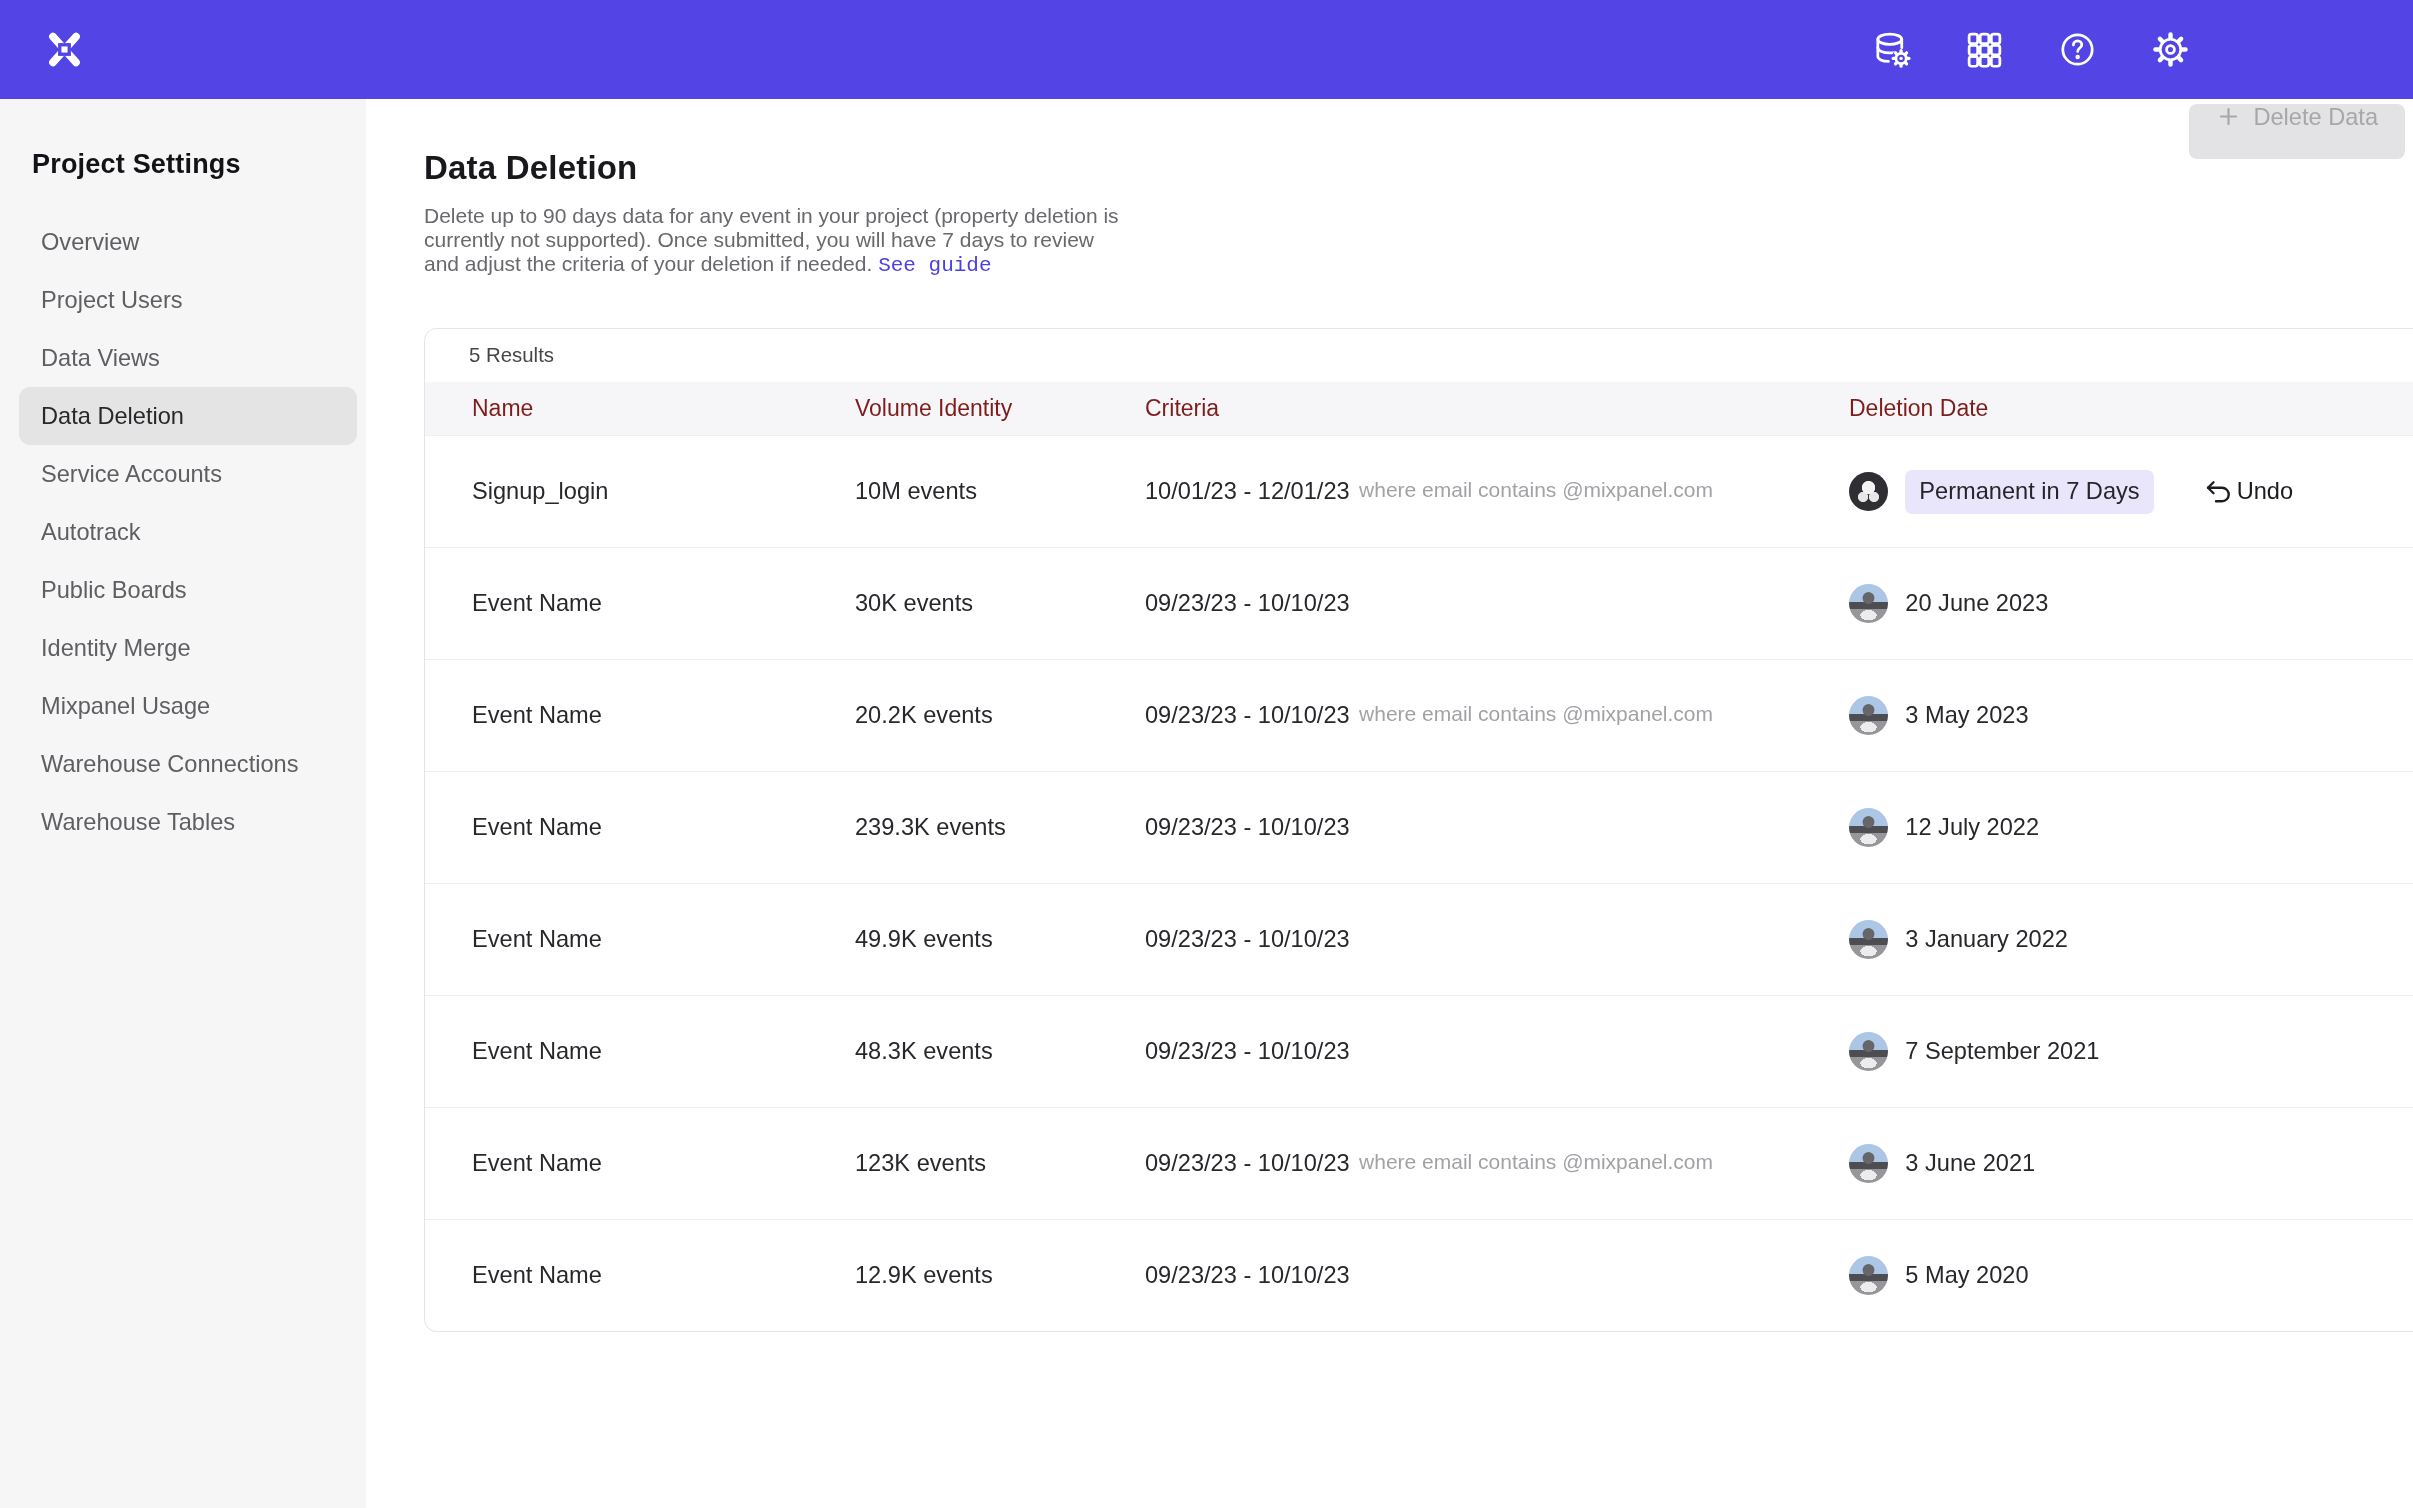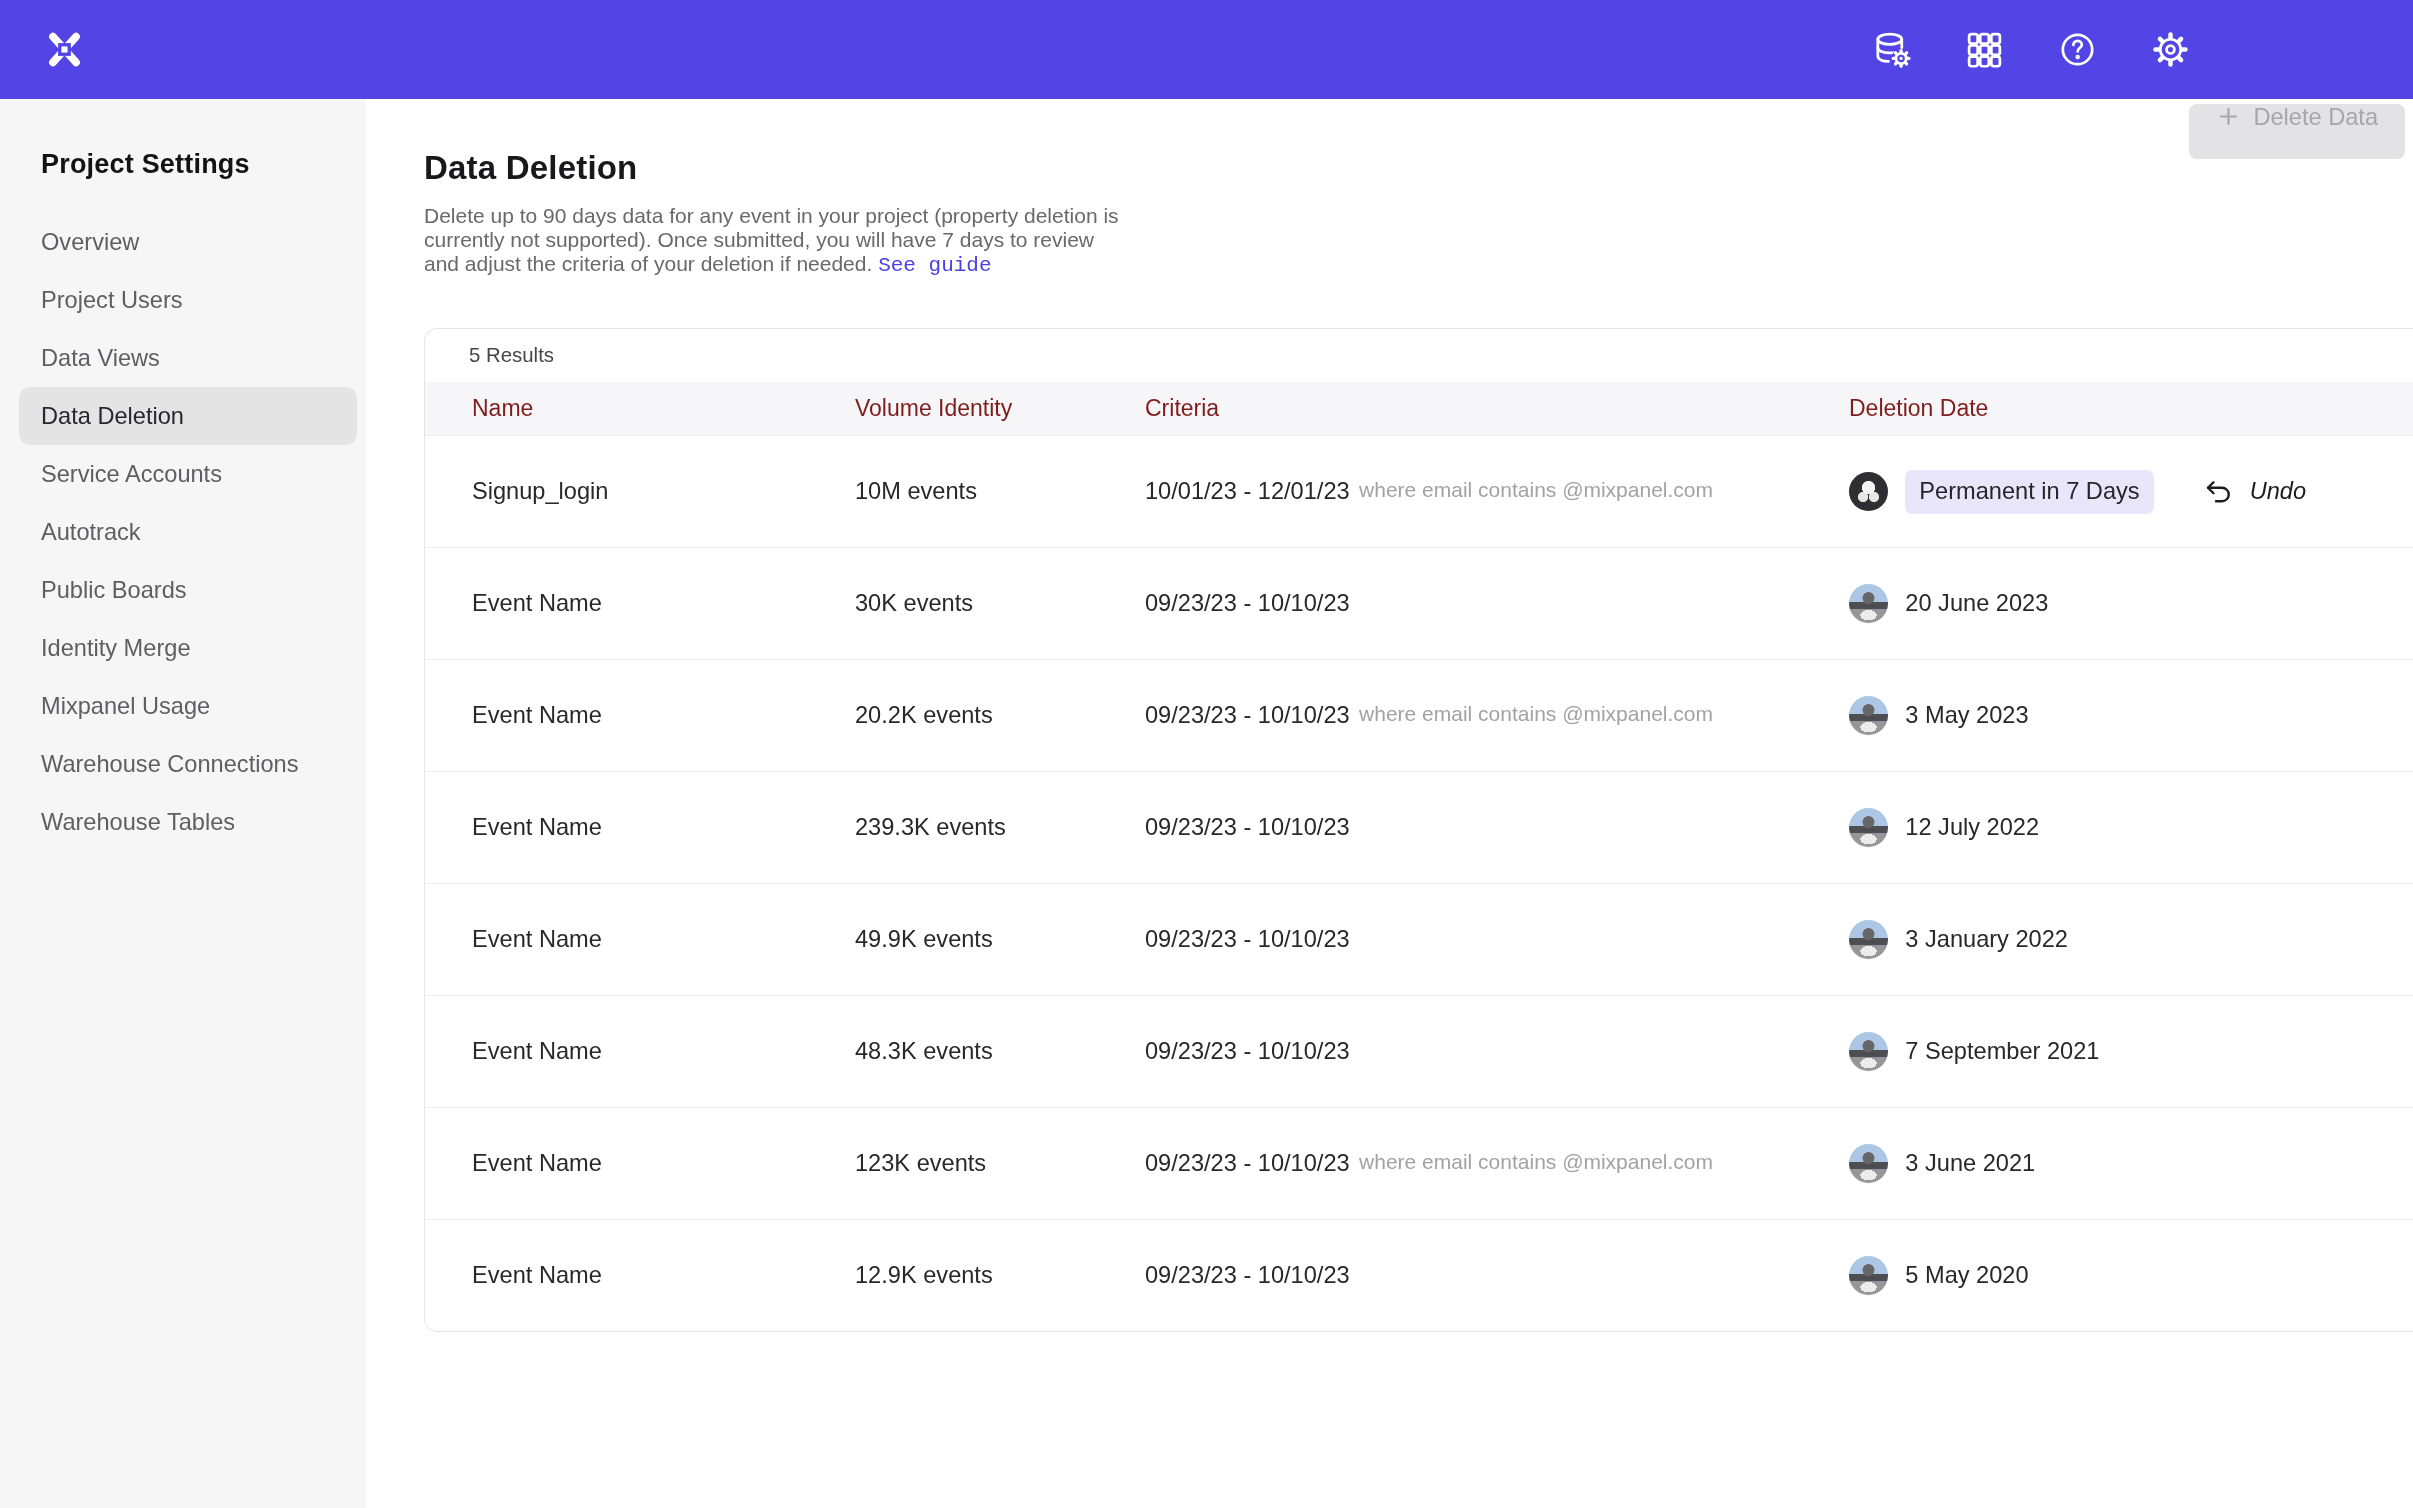--- a/index.html
+++ b/index.html
@@ -24,21 +24,21 @@
   .topbar .icon-btn { width:41px; height:41px; cursor:pointer; display:block; }
 
   
   .sidebar {
     position:absolute; top:99px; left:0; width:366px; height:1409px;
     background:#F6F6F7;
     padding-top:50px;
   }
   .sidebar h2 {
     font-size:27px; font-weight:bold; color:#131317;
-    padding-left:41px; margin-bottom:33px; letter-spacing:0.2px;
+    padding-left:32px; margin-bottom:33px; letter-spacing:0.2px;
   }
   .nav-item {
     height:58px; display:flex; align-items:center;
     margin:0 9.4px 0 19px; padding-left:22px;
     font-size:23.6px; color:#5E5E63; border-radius:11px; cursor:pointer;
   }
   .nav-item.selected {
     background:#E4E4E5; color:#28282C; font-weight:500;
   }
 
@@ -104,23 +104,23 @@
       radial-gradient(circle at 50% 40%, #f3f3f3 0 6.3px, rgba(0,0,0,0) 7px),
       radial-gradient(circle at 36% 64%, #e7e7e7 0 4.7px, rgba(0,0,0,0) 5.5px),
       radial-gradient(circle at 64% 64%, #e7e7e7 0 4.7px, rgba(0,0,0,0) 5.5px),
       #2F2F33;
   }
   .badge {
     background:#E9E6FC; color:#26262A;
     font-size:23.6px; padding:8.6px 14px; border-radius:7px;
   }
   .undo {
-    display:flex; align-items:center; gap:16px;
+    display:flex; align-items:center; gap:3px;
     margin-left:50px; cursor:pointer;
-    font-size:23.6px; font-weight:500; color:#1C1C20;font-style:italic;
+    font-size:23.6px; font-weight:500; color:#1C1C20;
   }
   .undo svg { width:30px; height:30px; }
 </style>
 </head>
 <body>
 
 <div class="topbar">
   <svg class="logo" viewBox="0 0 32 32">
     <g stroke="#ffffff" stroke-width="6" stroke-linecap="round" fill="none">
       <path d="M7 6 L25 26"></path>

